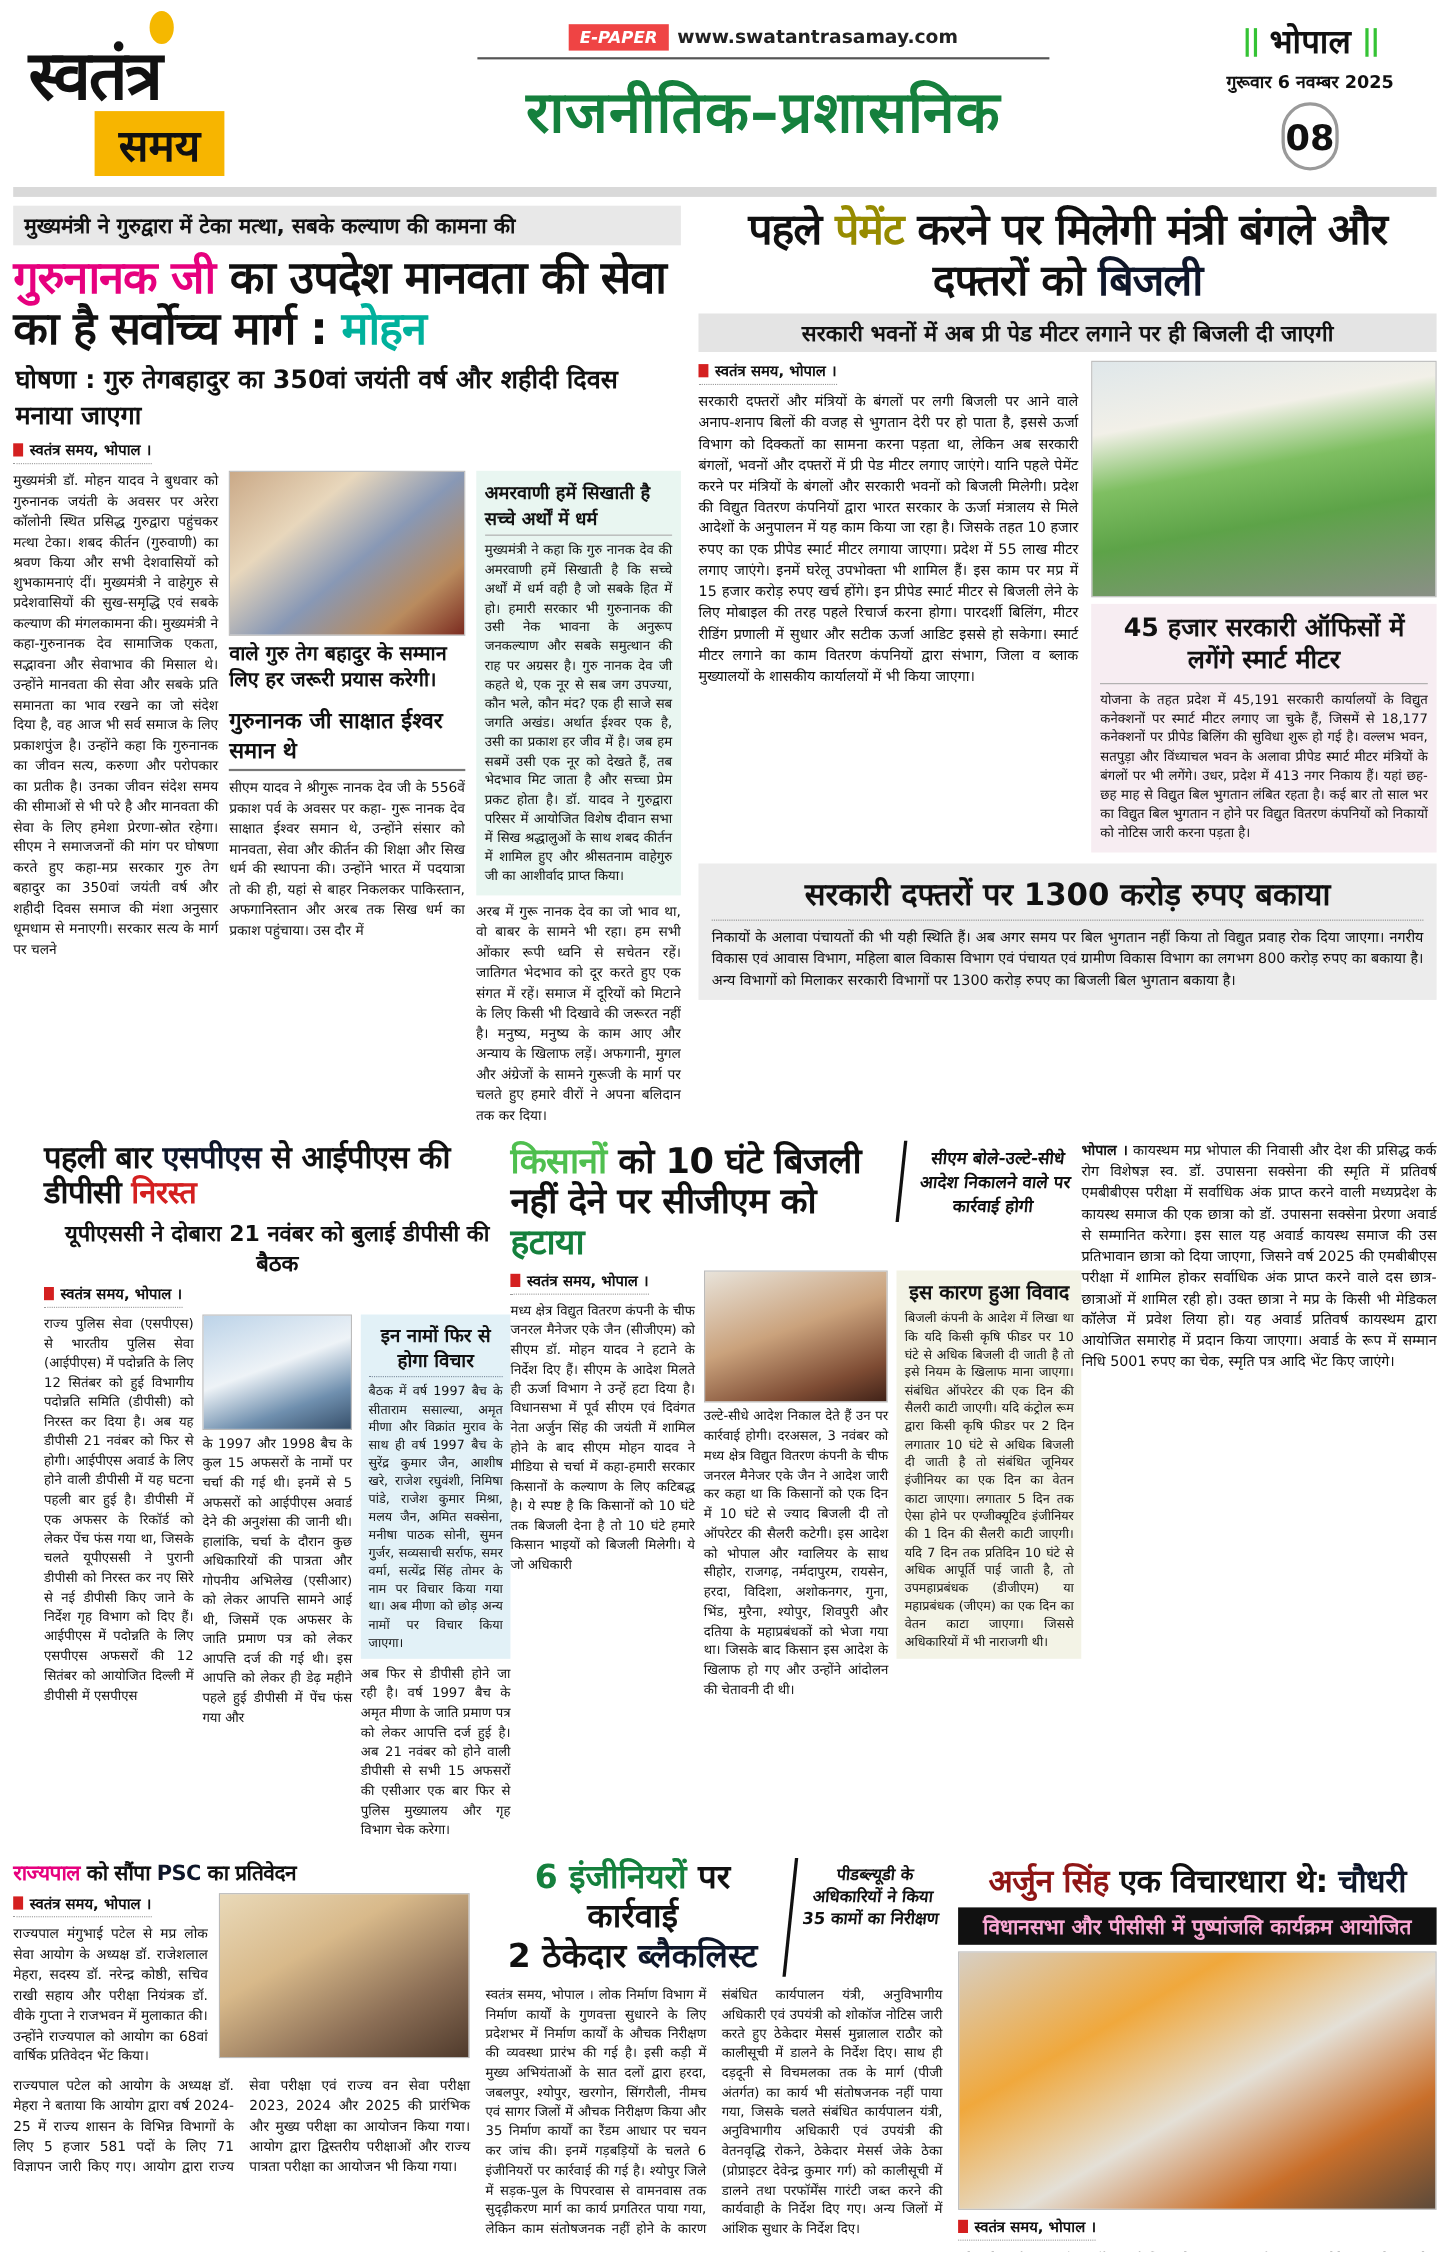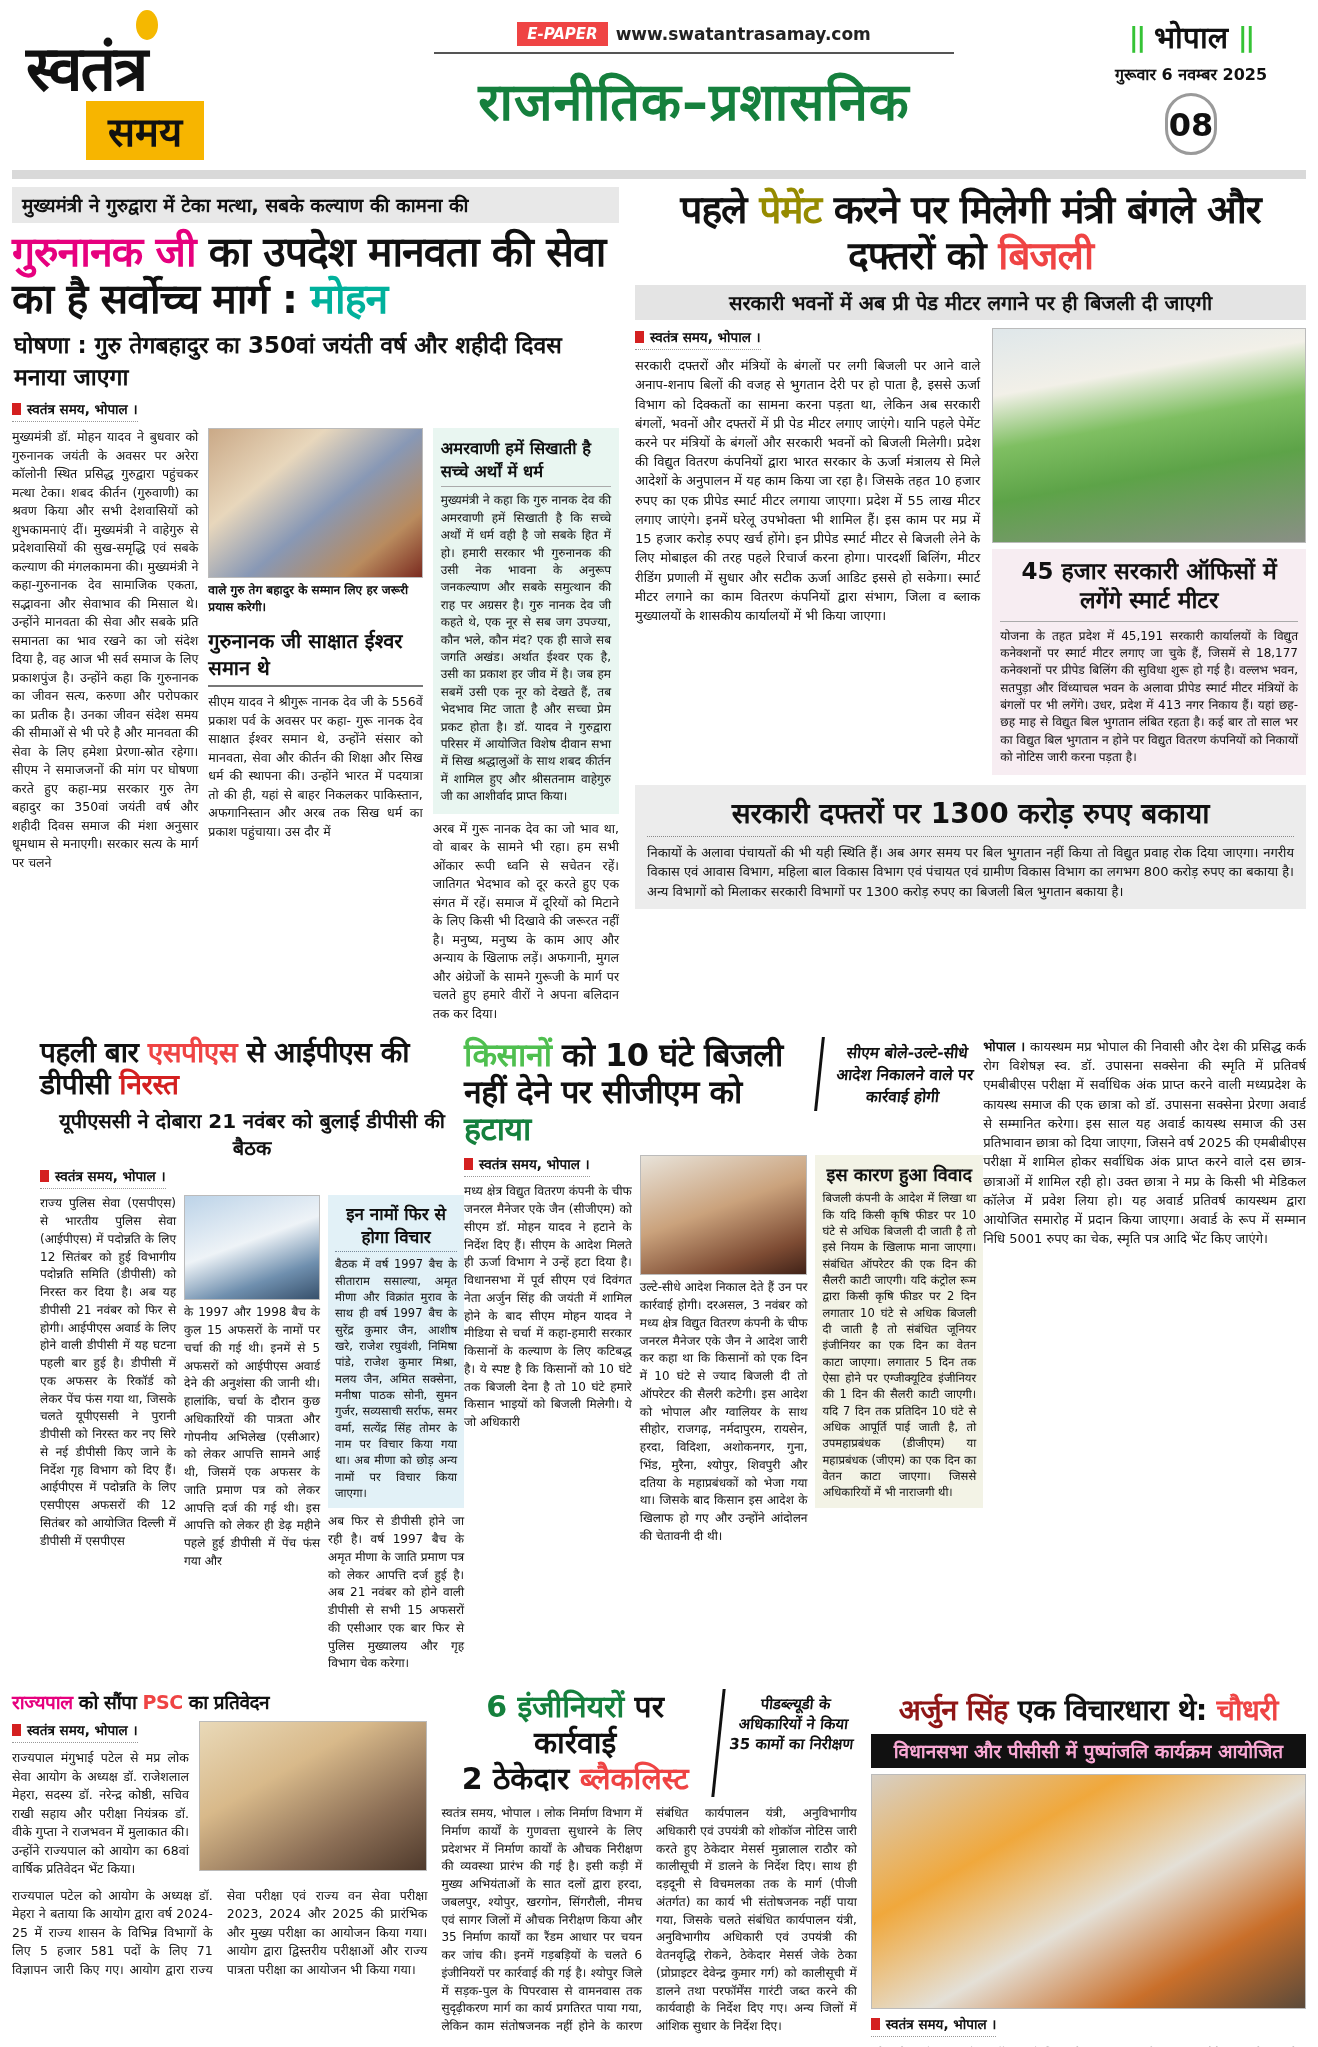--- a/index.html
+++ b/index.html
@@ -29,22 +29,22 @@
   .mast-date { font-size: 16px; font-weight: 700; margin-top: 6px; }
   .page-no { display: inline-block; margin-top: 8px; width: 52px; height: 62px; border: 3px solid #9a9a9a; border-radius: 26px; font-size: 32px; font-weight: 700; line-height: 58px; }
   .top-band { height: 9px; background: #d9d9d9; margin: 4px 0 8px 0; }
 
   
   .kicker { background: #e8e8e8; font-size: 19px; font-weight: 700; padding: 5px 10px; margin-bottom: 6px; }
   .byline { display: flex; align-items: center; gap: 6px; font-size: 13.5px; font-weight: 800; padding-bottom: 3px; border-bottom: 1px dotted #999; margin-bottom: 6px; width: fit-content; }
   .byline .sq { width: 9px; height: 12px; background: #d42020; display: inline-block; }
   .btxt { font-size: 12.5px; line-height: 1.48; text-align: justify; }
   .photo { width: 100%; border: 1px solid #bbb; }
-  .caption { font-size: 12px; font-weight: 700; margin-top: 3px; }
-  .c-pink { color: #e6007e; } .c-teal { color: #00b19c; } .c-blue { color: #ef4444; }
+  .caption { font-size: 18px; font-weight: 700; margin-top: 3px; }
+  .c-pink { color: #e6007e; } .c-teal { color: #00b19c; } .c-blue { color: #0f172a; }
   .c-red  { color: #d42020; } .c-darkred { color: #8f1616; } .c-green { color: #4fbf4f; }
   .c-orange { color: #15803d; } .c-olive { color: #968b00; }
 
   
   .top-row { display: flex; gap: 16px; }
   .guru-col { width: 47.5%; }
   .guru-headline { font-size: 41px; font-weight: 800; line-height: 1.14; letter-spacing: -1px; margin: 2px 0 6px 0; }
   .guru-sub { font-size: 23px; font-weight: 700; margin: 2px 0 8px 2px; }
   .guru-grid { display: grid; grid-template-columns: 1fr 1.15fr 1fr; gap: 10px; }
   .sub2 { font-size: 20px; font-weight: 800; border-bottom: 2px solid #777; padding: 6px 0 4px 0; margin: 6px 0; }

